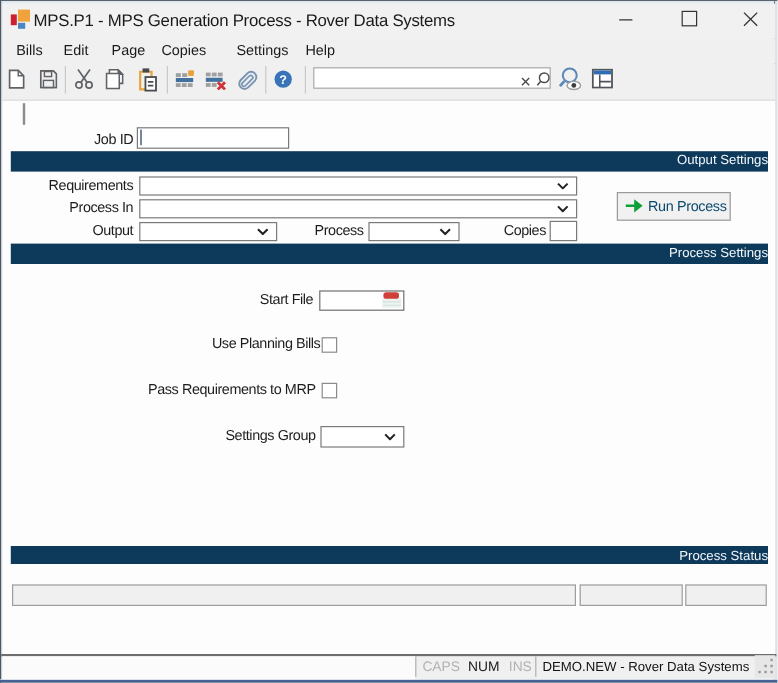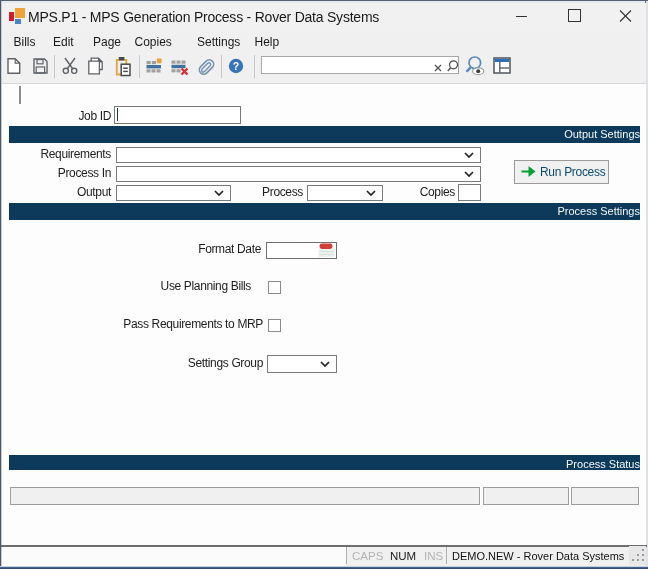--- a/index.html
+++ b/index.html
@@ -185,30 +185,30 @@
 
   <div class="abs" style="left:514px;top:160px;width:95px;height:24px;background:#f1f1f1;border:1px solid #9a9a9a"></div>
   <svg class="abs" style="left:520px;top:165px" width="17" height="13" viewBox="0 0 17 13">
     <line x1="1.5" y1="6.5" x2="9" y2="6.5" stroke="#0c9f38" stroke-width="2.1"></line>
     <path d="M8.5 1 L15.5 6.5 L8.5 12 Z" fill="#0c9f38"></path>
   </svg>
   <div class="abs" style="left:540px;top:164.5px;font-size:12px;letter-spacing:-0.3px;color:#0c4a6e">Run Process</div>
 
   <div class="bar" style="top:203px;height:17px;line-height:17px">Process Settings</div>
 
-  <div class="lbl" style="left:100px;width:161px;top:242px">Format Date</div>
+  <div class="lbl" style="left:100px;width:161px;top:242px">Start File</div>
   <div class="tin" style="left:266px;top:242px;width:71px;height:17px;border-color:#6e6e6e"></div>
   <svg class="abs" style="left:318px;top:242.5px" width="17" height="14" viewBox="0 0 17 14">
     <rect x="0.5" y="5" width="16" height="9" fill="#edf3f1"></rect>
     <line x1="1" y1="8.5" x2="16" y2="8.5" stroke="#d8e4e0" stroke-width="1.2"></line>
     <line x1="1" y1="11.5" x2="16" y2="11.5" stroke="#d8e4e0" stroke-width="1.2"></line>
     <rect x="1.5" y="0.5" width="13" height="5.5" rx="2.4" fill="#cf4038"></rect>
   </svg>
 
-  <div class="lbl" style="left:88px;width:163px;top:279px">Use Planning Bills</div>
+  <div class="lbl" style="left:104px;width:163px;top:279px">Use Planning Bills</div>
   <div class="cb" style="left:268px;top:281px"></div>
 
   <div class="lbl" style="left:100px;width:163px;top:317px">Pass Requirements to MRP</div>
   <div class="cb" style="left:268px;top:319px"></div>
 
   <div class="lbl" style="left:100px;width:163px;top:356px">Settings Group</div>
   <div class="combo" style="left:267px;top:355px;width:70px;height:18px">
     <svg width="10" height="6" viewBox="0 0 10 6">
       <path d="M1 1 L5 5 L9 1" fill="none" stroke="#222" stroke-width="1.7"></path>
     </svg>

